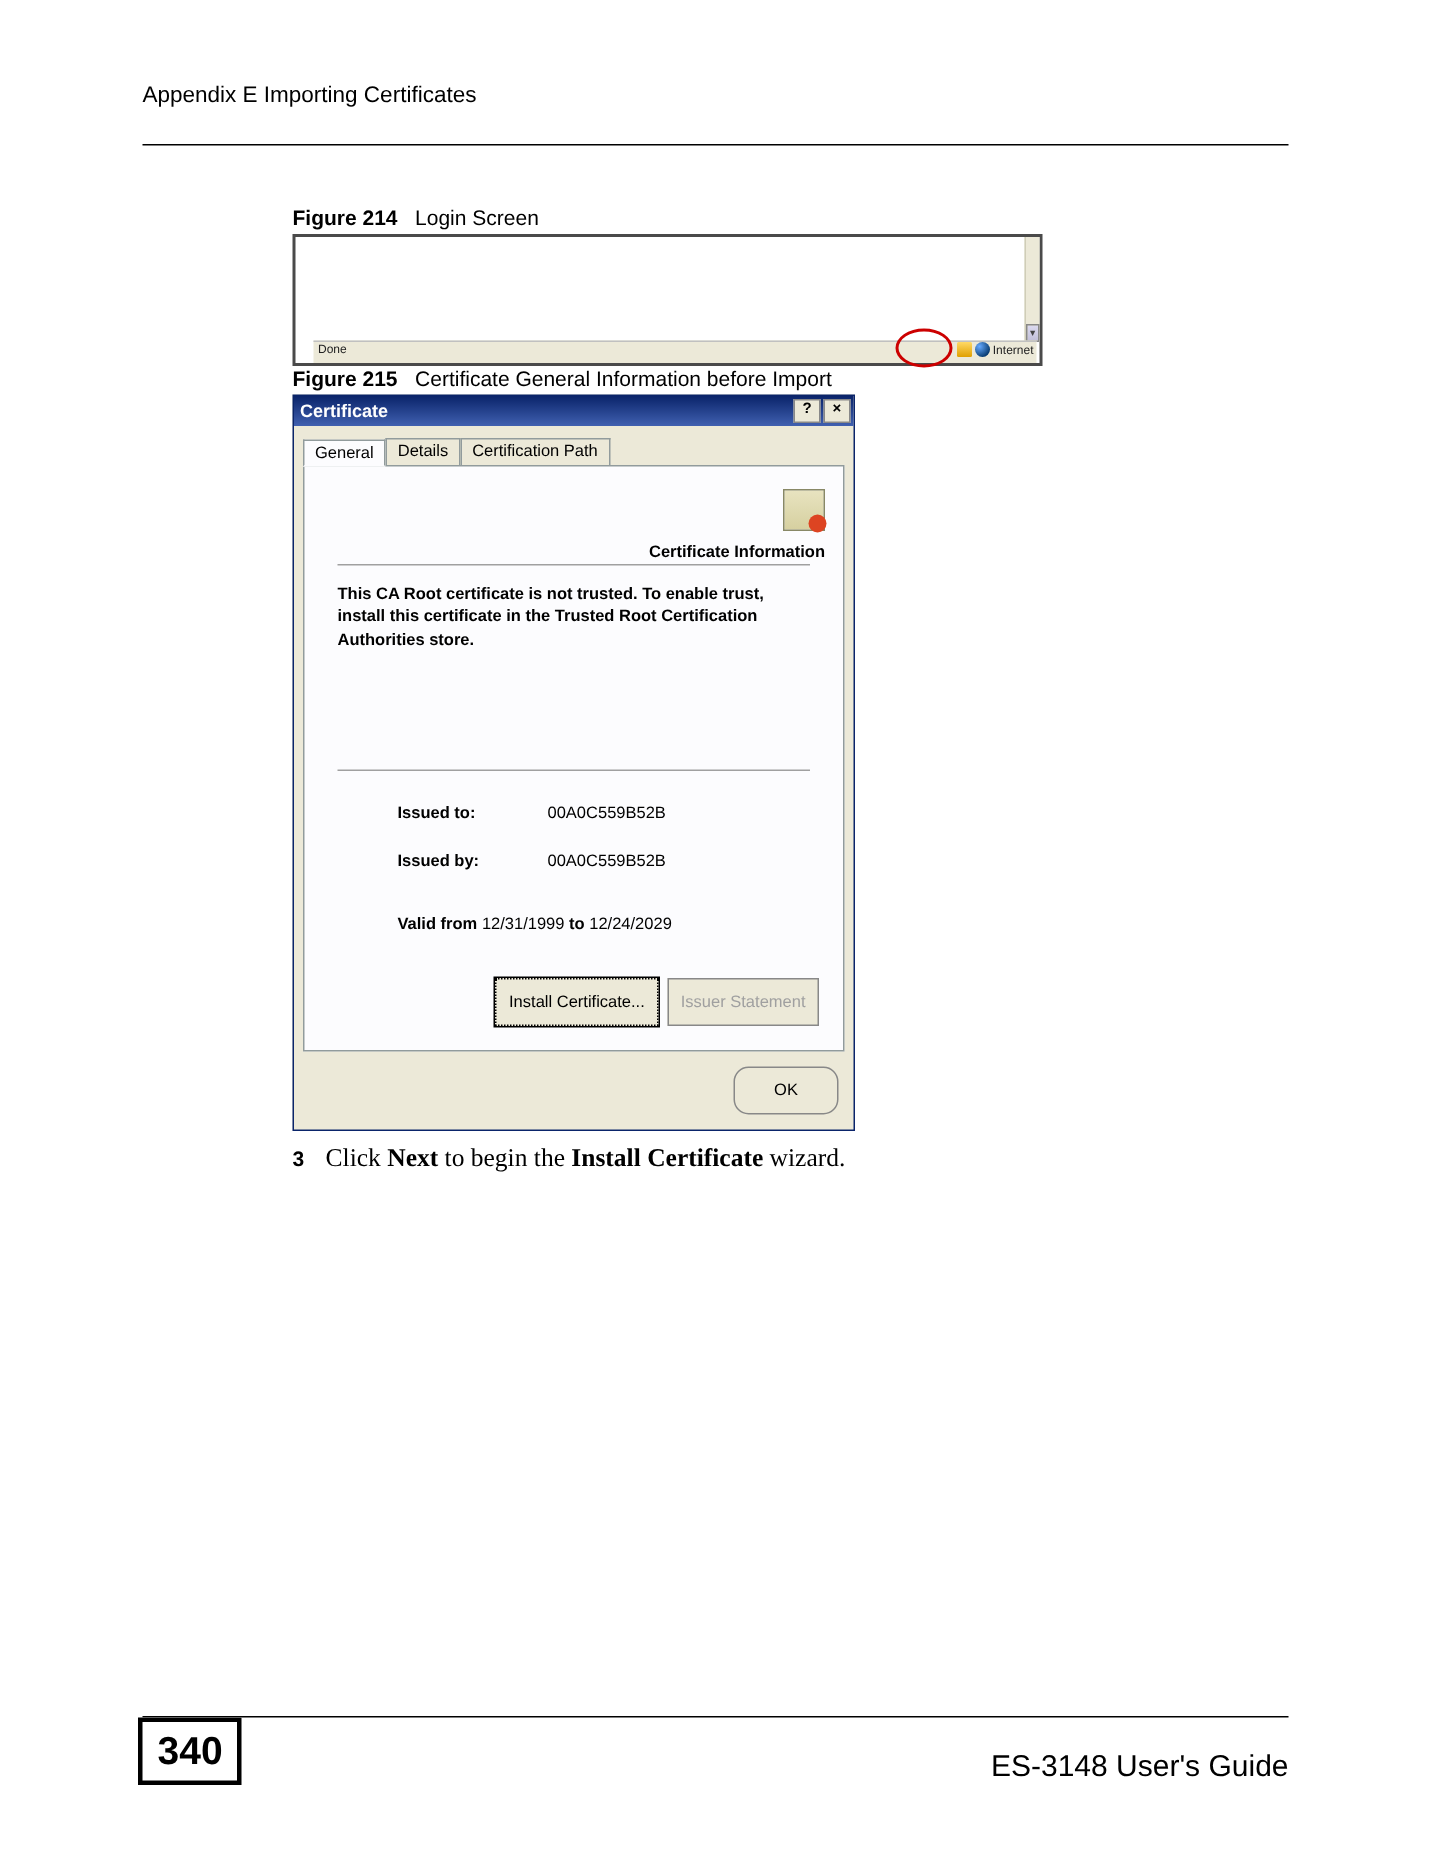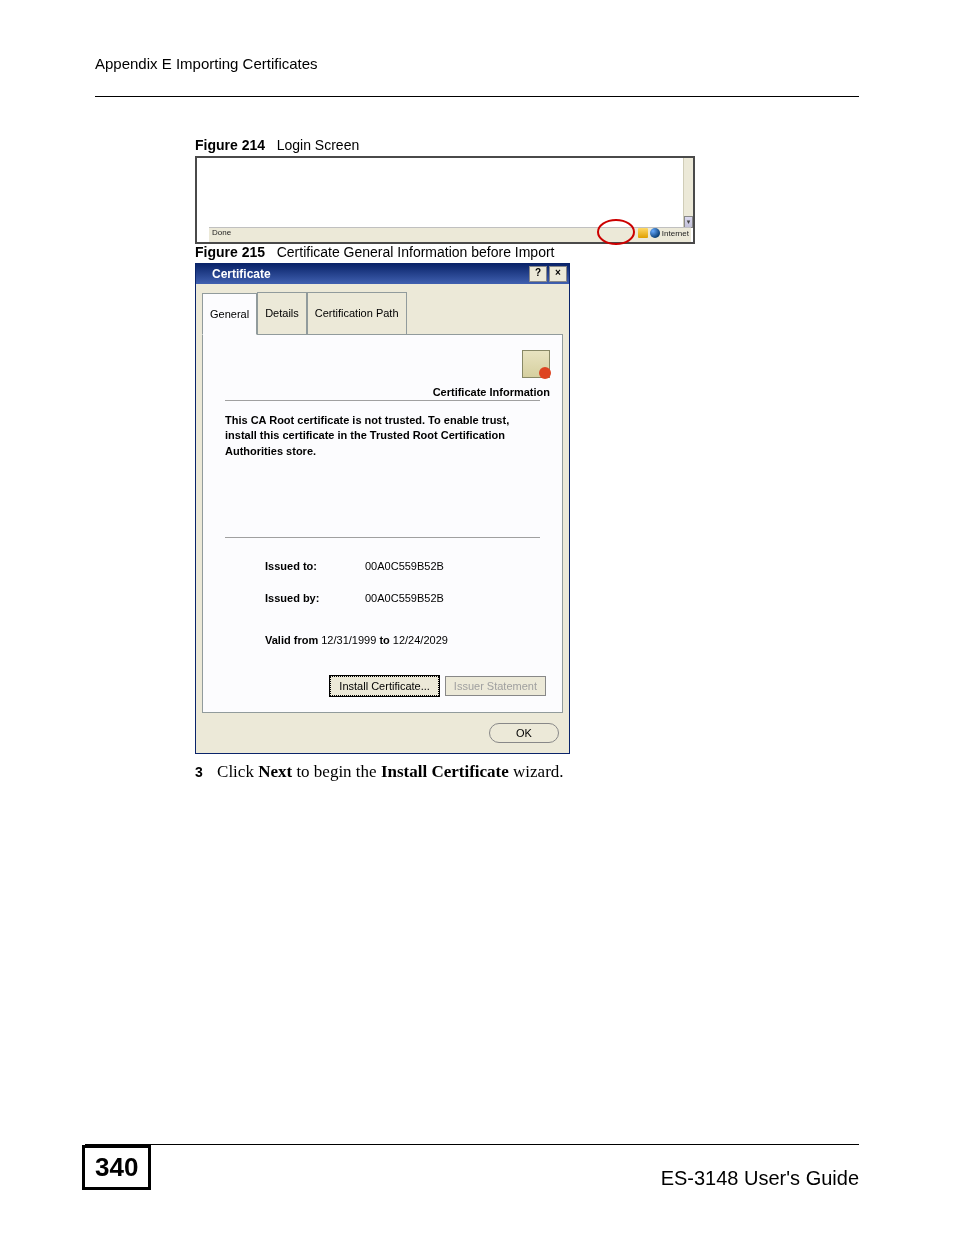--- a/index.html
+++ b/index.html
@@ -140,21 +140,21 @@
     margin-bottom: 6px;
   }
   .cert-titlebar {
     height: 20px;
     background: linear-gradient(#0a246a, #4060b0);
     display: flex;
     align-items: center;
     color: #fff;
     font-size: 12px;
     font-weight: bold;
-    padding-left: 16px;
+    padding-left: 4px;
   }
   .cert-titlebar-buttons {
     margin-left: auto;
     display: flex;
     gap: 2px;
     padding-right: 2px;
   }
   .tb-btn {
     width: 16px;
     height: 14px;
@@ -166,21 +166,21 @@
     line-height: 12px;
     color: #000;
     font-family: Tahoma, sans-serif;
   }
   .cert-tabs {
     display: flex;
     padding: 8px 6px 0 6px;
     font-size: 11px;
   }
   .cert-tab {
-    padding: 14px 7px;
+    padding: 2px 7px;
     border: 1px solid #919b9c;
     border-bottom: none;
     background: #ece9d8;
     margin-right: 0px;
     position: relative;
   }
   .cert-tab.active {
     background: #fcfcfe;
     border-bottom: 1px solid #fcfcfe;
     z-index: 2;
@@ -258,21 +258,21 @@
     gap: 6px;
     padding: 0 4px 4px 0;
   }
   .win-btn {
     font-size: 11px;
     font-family: Tahoma, sans-serif;
     padding: 2px 8px;
     background: #ece9d8;
     border: 1px solid #888;
     min-width: 100px;
-    height: 20px;
+    height: 32px;
     box-sizing: border-box;
   }
   .win-btn.focused {
     border: 1px dotted #000;
     outline: 1px solid #000;
   }
   .win-btn.disabled {
     color: #a0a0a0;
   }
   .cert-ok-row {
@@ -280,21 +280,21 @@
     justify-content: flex-end;
     padding: 4px 10px 10px 0;
   }
   .win-btn.ok {
     min-width: 70px;
     border-radius: 10px;
   }
   .footer {
     position: absolute;
     bottom: 45px;
-    left: 85px;
+    left: 95px;
     right: 95px;
     display: flex;
     align-items: flex-end;
     border-top: 1.5px solid #000;
     padding-top: 6px;
     text-align: center;
   }
   .page-number-box {
     border: 3px solid #000;
     padding: 4px 10px;

